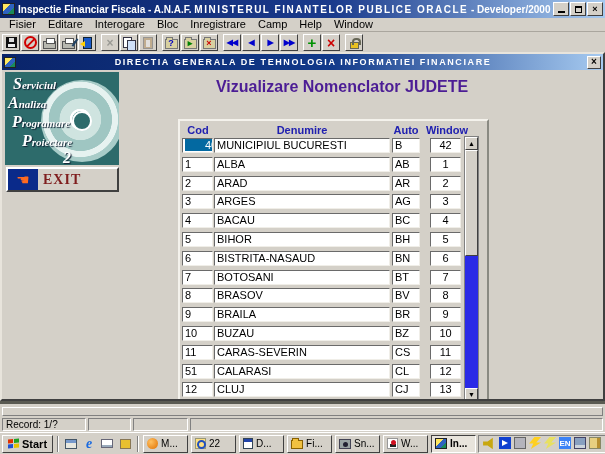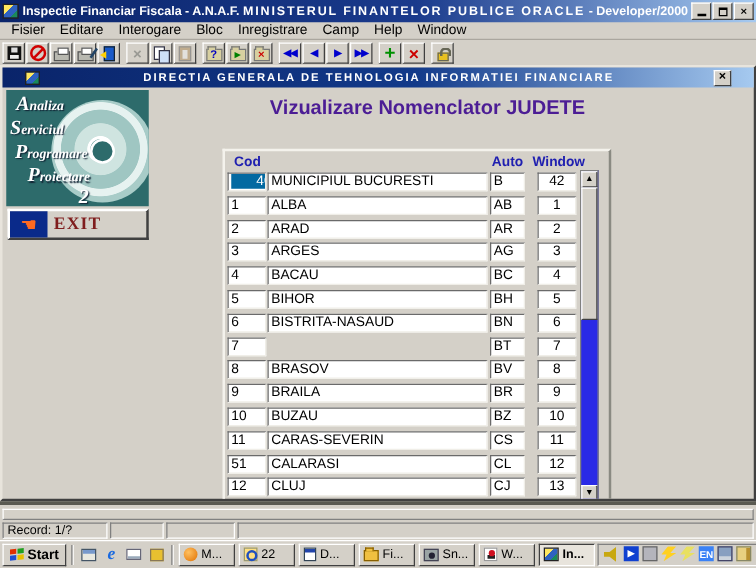--- a/index.html
+++ b/index.html
@@ -56,21 +56,21 @@
   .ic-nav { color:#0000cc; font-size:8px; font-weight:bold; letter-spacing:-1px; }
   .ic-plus { color:#009000; font-size:15px; font-weight:bold; }
   .ic-delx { color:#cc0000; font-size:14px; font-weight:bold; }
   .ic-lock { width:9px; height:7px; background:#e8c020; border:1px solid #665; position:relative; margin-top:5px; }
   .ic-lock::before { content:""; position:absolute; left:1px; top:-5px; width:5px; height:5px; border:2px solid #665; border-bottom:none; border-radius:4px 4px 0 0; }
 
   
   .child { position:absolute; left:0; top:52px; width:605px; height:349px; background:#d4d0c8;
     border:2px solid; border-color:#e8e4dc #404040 #404040 #e8e4dc; }
   .child-titlebar { height:16px; background:linear-gradient(90deg,#0a246a 0%,#123a8a 55%,#a6caf0 100%);
-    display:flex; align-items:center; padding:0 18px; }
+    display:flex; align-items:center; padding:0 2px; }
   .child-titlebar .appicon { width:12px; height:11px; }
   .child-title { flex:1; text-align:center; color:#fff; font-weight:bold; font-size:9px; letter-spacing:1.6px; white-space:nowrap; }
   .child-close { width:14px; height:13px; background:#d4d0c8; border:1px solid; border-color:#fff #404040 #404040 #fff;
     font-size:10px; font-weight:bold; display:flex; align-items:center; justify-content:center; line-height:1; }
   .child-body { position:relative; height:329px; overflow:hidden; }
 
   
   .sidebar { position:absolute; left:3px; top:2px; width:114px; height:122px; }
   .cd-image { position:relative; width:114px; height:93px; background:#2d6b6b; overflow:hidden; }
   .cd-disc { position:absolute; right:-4px; top:8px; width:82px; height:82px; border-radius:50%;
@@ -271,37 +271,38 @@
       <button class="child-close">
           <span>×</span>
         </button>
     </div>
     <div class="child-body">
 
       <div class="sidebar">
         <div class="cd-image">
           <span class="cd-disc"></span>
           <span class="cd-lines">
+              <span class="cd-line">Serviciul</span>
               <span class="cd-line">Analiza</span>
-              <span class="cd-line">Serviciul</span>
               <span class="cd-line">Programare</span>
               <span class="cd-line">Proiectare</span>
               <span class="cd-line two">2</span>
             </span>
         </div>
         <button class="exit-btn">
           <span class="hand-box">☚</span>
           <span class="exit-label">EXIT</span>
         </button>
       </div>
 
       <div class="form-title">Vizualizare Nomenclator JUDETE</div>
 
       <div class="tframe">
         <span class="hdr hdr-cod">Cod</span>
+        <span class="hdr hdr-den">Denumire</span>
         <span class="hdr hdr-auto">Auto</span>
         <span class="hdr hdr-ord">Window</span>
         <div class="rows">
             <div class="trow">
     <span class="fld f-cod"><span class="sel">40</span></span>
     <span class="fld f-den">MUNICIPIUL BUCURESTI</span>
     <span class="fld f-auto">B</span>
     <span class="fld f-ord">42</span>
   </div>
             <div class="trow">
@@ -335,20 +336,21 @@
     <span class="fld f-ord">5</span>
   </div>
             <div class="trow">
     <span class="fld f-cod">6</span>
     <span class="fld f-den">BISTRITA-NASAUD</span>
     <span class="fld f-auto">BN</span>
     <span class="fld f-ord">6</span>
   </div>
             <div class="trow">
     <span class="fld f-cod">7</span>
+    <span class="fld f-den">BOTOSANI</span>
     <span class="fld f-auto">BT</span>
     <span class="fld f-ord">7</span>
   </div>
             <div class="trow">
     <span class="fld f-cod">8</span>
     <span class="fld f-den">BRASOV</span>
     <span class="fld f-auto">BV</span>
     <span class="fld f-ord">8</span>
   </div>
             <div class="trow">

